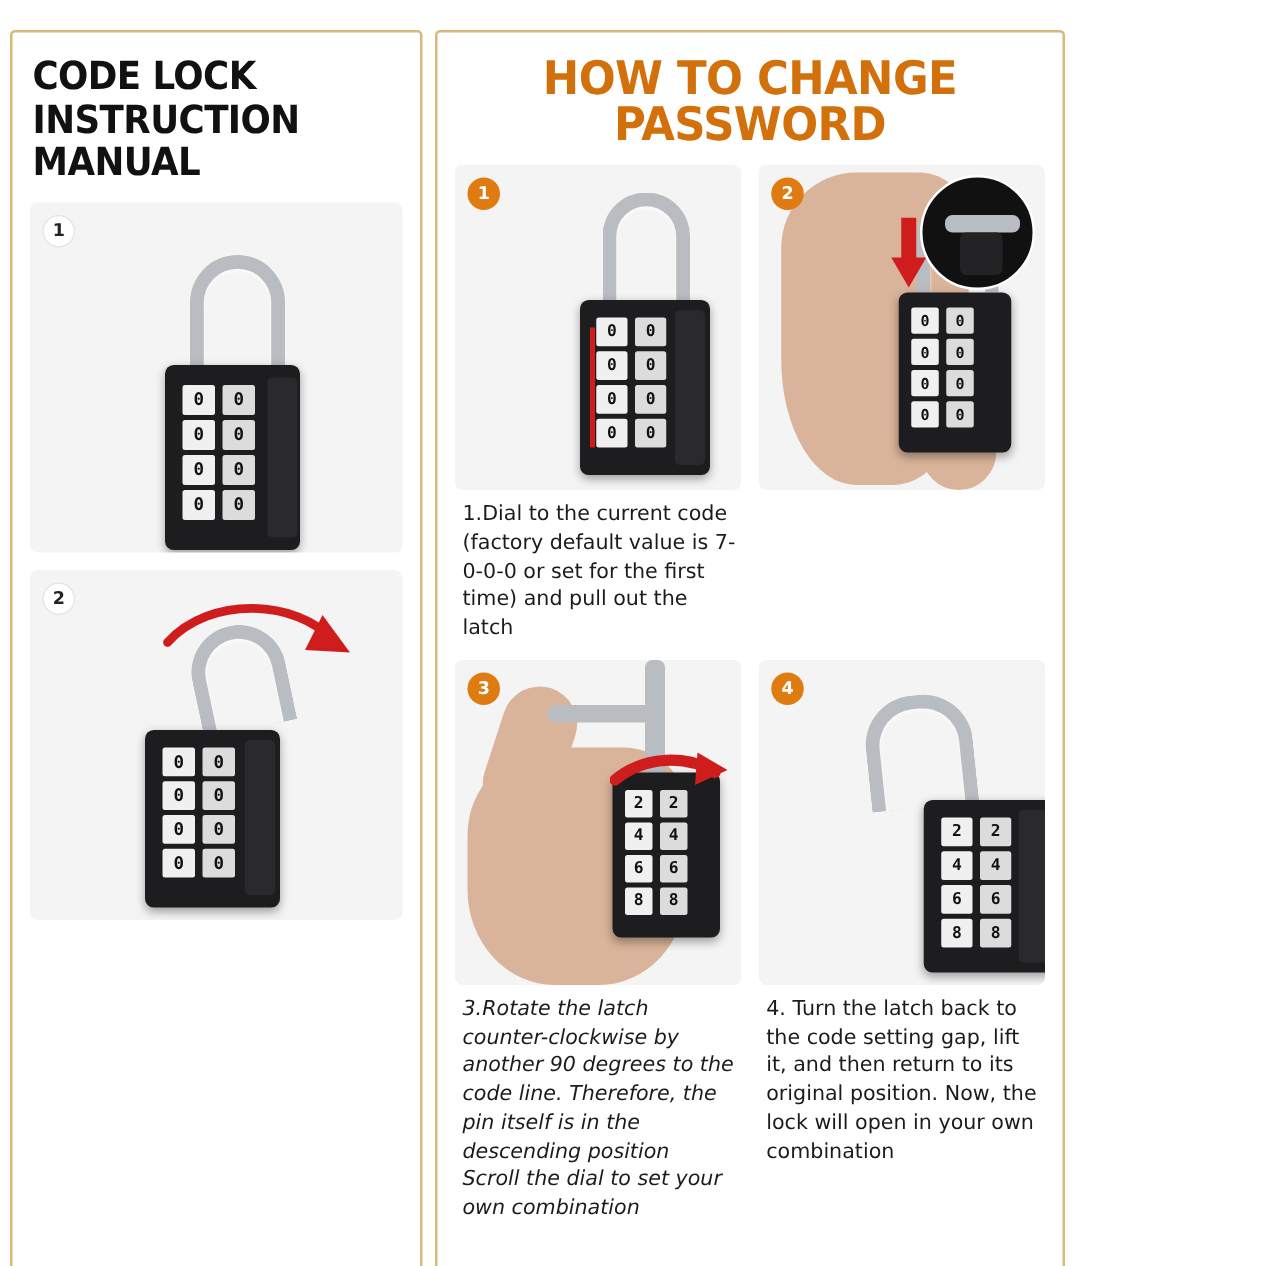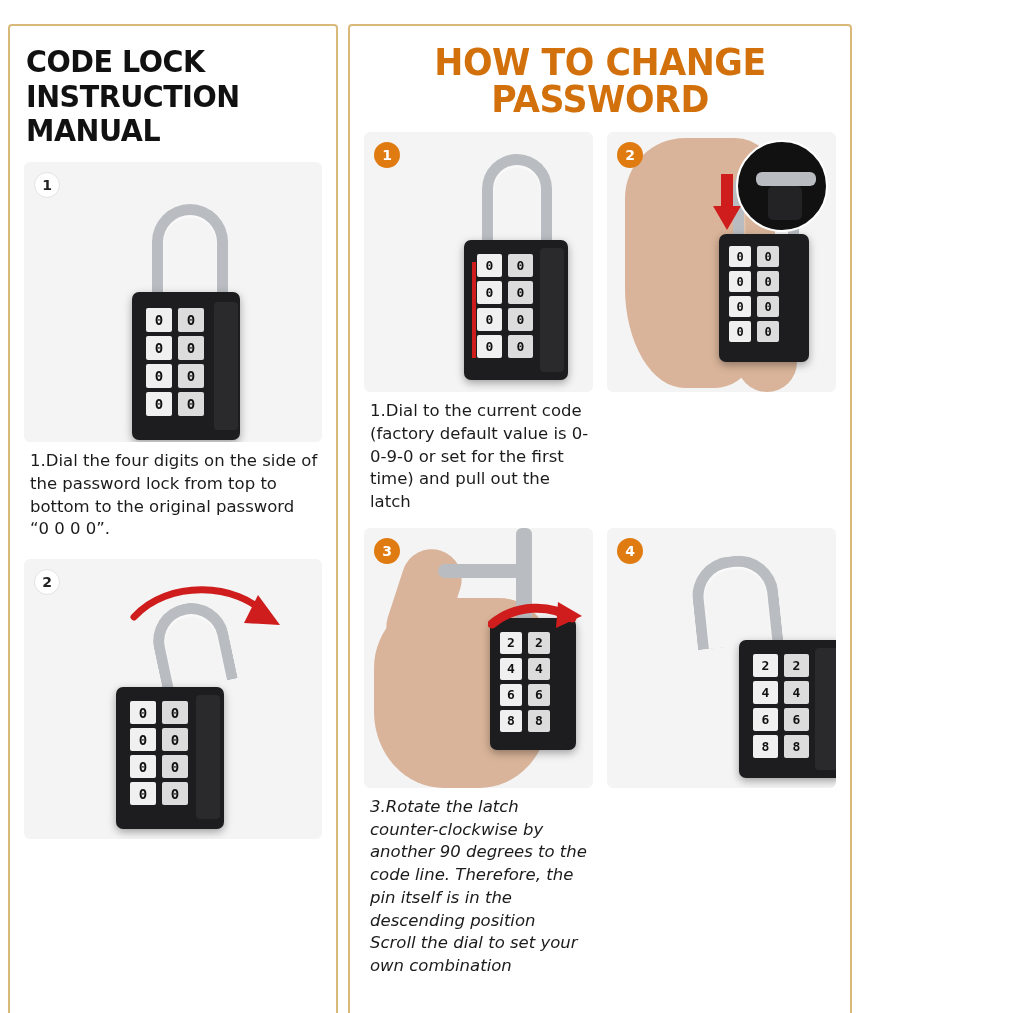--- a/index.html
+++ b/index.html
@@ -178,21 +178,20 @@
         </div>
         <div class="dialcol" style="left:154px; top:146px;">
           <div class="dnum" style="width:26px;height:24px;font-size:14px;background:#dcdcdc;">0</div>
           <div class="dnum" style="width:26px;height:24px;font-size:14px;background:#dcdcdc;">0</div>
           <div class="dnum" style="width:26px;height:24px;font-size:14px;background:#dcdcdc;">0</div>
           <div class="dnum" style="width:26px;height:24px;font-size:14px;background:#dcdcdc;">0</div>
         </div>
         <div class="sidebar-plate" style="left:190px; top:140px; width:24px; height:128px;"></div>
       </div>
     </div>
-    <div class="caption">1.Dial the four digits on the side of the password lock from top to bottom to the original password “0 0 0 0”.</div>
 
     <div class="panel left-panel-2">
       <div class="step-badge">2</div>
       <div class="scene">
 
         <div class="shackle" style="left:130px; top:44px; width:76px; height:84px; transform:rotate(-12deg);"></div>
 
         <svg class="arrow-red" style="left:104px; top:18px;" width="160" height="70" viewBox="0 0 160 70">
           <path d="M6 40 C 40 2, 110 6, 138 38" stroke="#cf1d1d" stroke-width="7" fill="none" stroke-linecap="round"></path>
           <polygon points="130,18 152,48 116,46" fill="#cf1d1d"></polygon>
@@ -237,21 +236,21 @@
             <div class="dialcol" style="left:144px; top:122px;">
               <div class="dnum" style="width:25px;height:23px;font-size:13px;background:#dcdcdc;">0</div>
               <div class="dnum" style="width:25px;height:23px;font-size:13px;background:#dcdcdc;">0</div>
               <div class="dnum" style="width:25px;height:23px;font-size:13px;background:#dcdcdc;">0</div>
               <div class="dnum" style="width:25px;height:23px;font-size:13px;background:#dcdcdc;">0</div>
             </div>
             <div class="redline" style="left:108px; top:130px; width:4px; height:96px;"></div>
             <div class="sidebar-plate" style="left:176px; top:116px; width:24px; height:124px;"></div>
           </div>
         </div>
-        <div class="caption">1.Dial to the current code (factory default value is 0-0-9-0 or set for the first time) and pull out the latch</div>
+        <div class="caption">1.Dial to the current code (factory default value is 7-0-0-0 or set for the first time) and pull out the latch</div>
       </div>
 
       <div class="cell">
         <div class="panel">
           <div class="step-badge orange">2</div>
           <div class="scene">
             <div class="hand" style="left:18px; top:6px; width:150px; height:250px; border-radius:60px 40px 40% 40%;"></div>
             <div class="hand" style="left:130px; top:130px; width:60px; height:130px; border-radius:30px;"></div>
             <div class="shackle" style="left:126px; top:26px; width:66px; height:76px;"></div>
             <div class="body" style="left:112px; top:102px; width:90px; height:128px;"></div>
@@ -326,17 +325,18 @@
             </div>
             <div class="dialcol" style="left:177px; top:126px;">
               <div class="dnum" style="width:25px;height:23px;font-size:13px;background:#dcdcdc;">2</div>
               <div class="dnum" style="width:25px;height:23px;font-size:13px;background:#dcdcdc;">4</div>
               <div class="dnum" style="width:25px;height:23px;font-size:13px;background:#dcdcdc;">6</div>
               <div class="dnum" style="width:25px;height:23px;font-size:13px;background:#dcdcdc;">8</div>
             </div>
             <div class="sidebar-plate" style="left:208px; top:120px; width:24px; height:122px;"></div>
           </div>
         </div>
+        <div class="caption">4. Turn the latch back to the code setting gap, lift it, and then return to its original position. Now, the lock will open in your own combination</div>
       </div>
 
     </div>
   </div>
 </div>
 
 </body></html>

